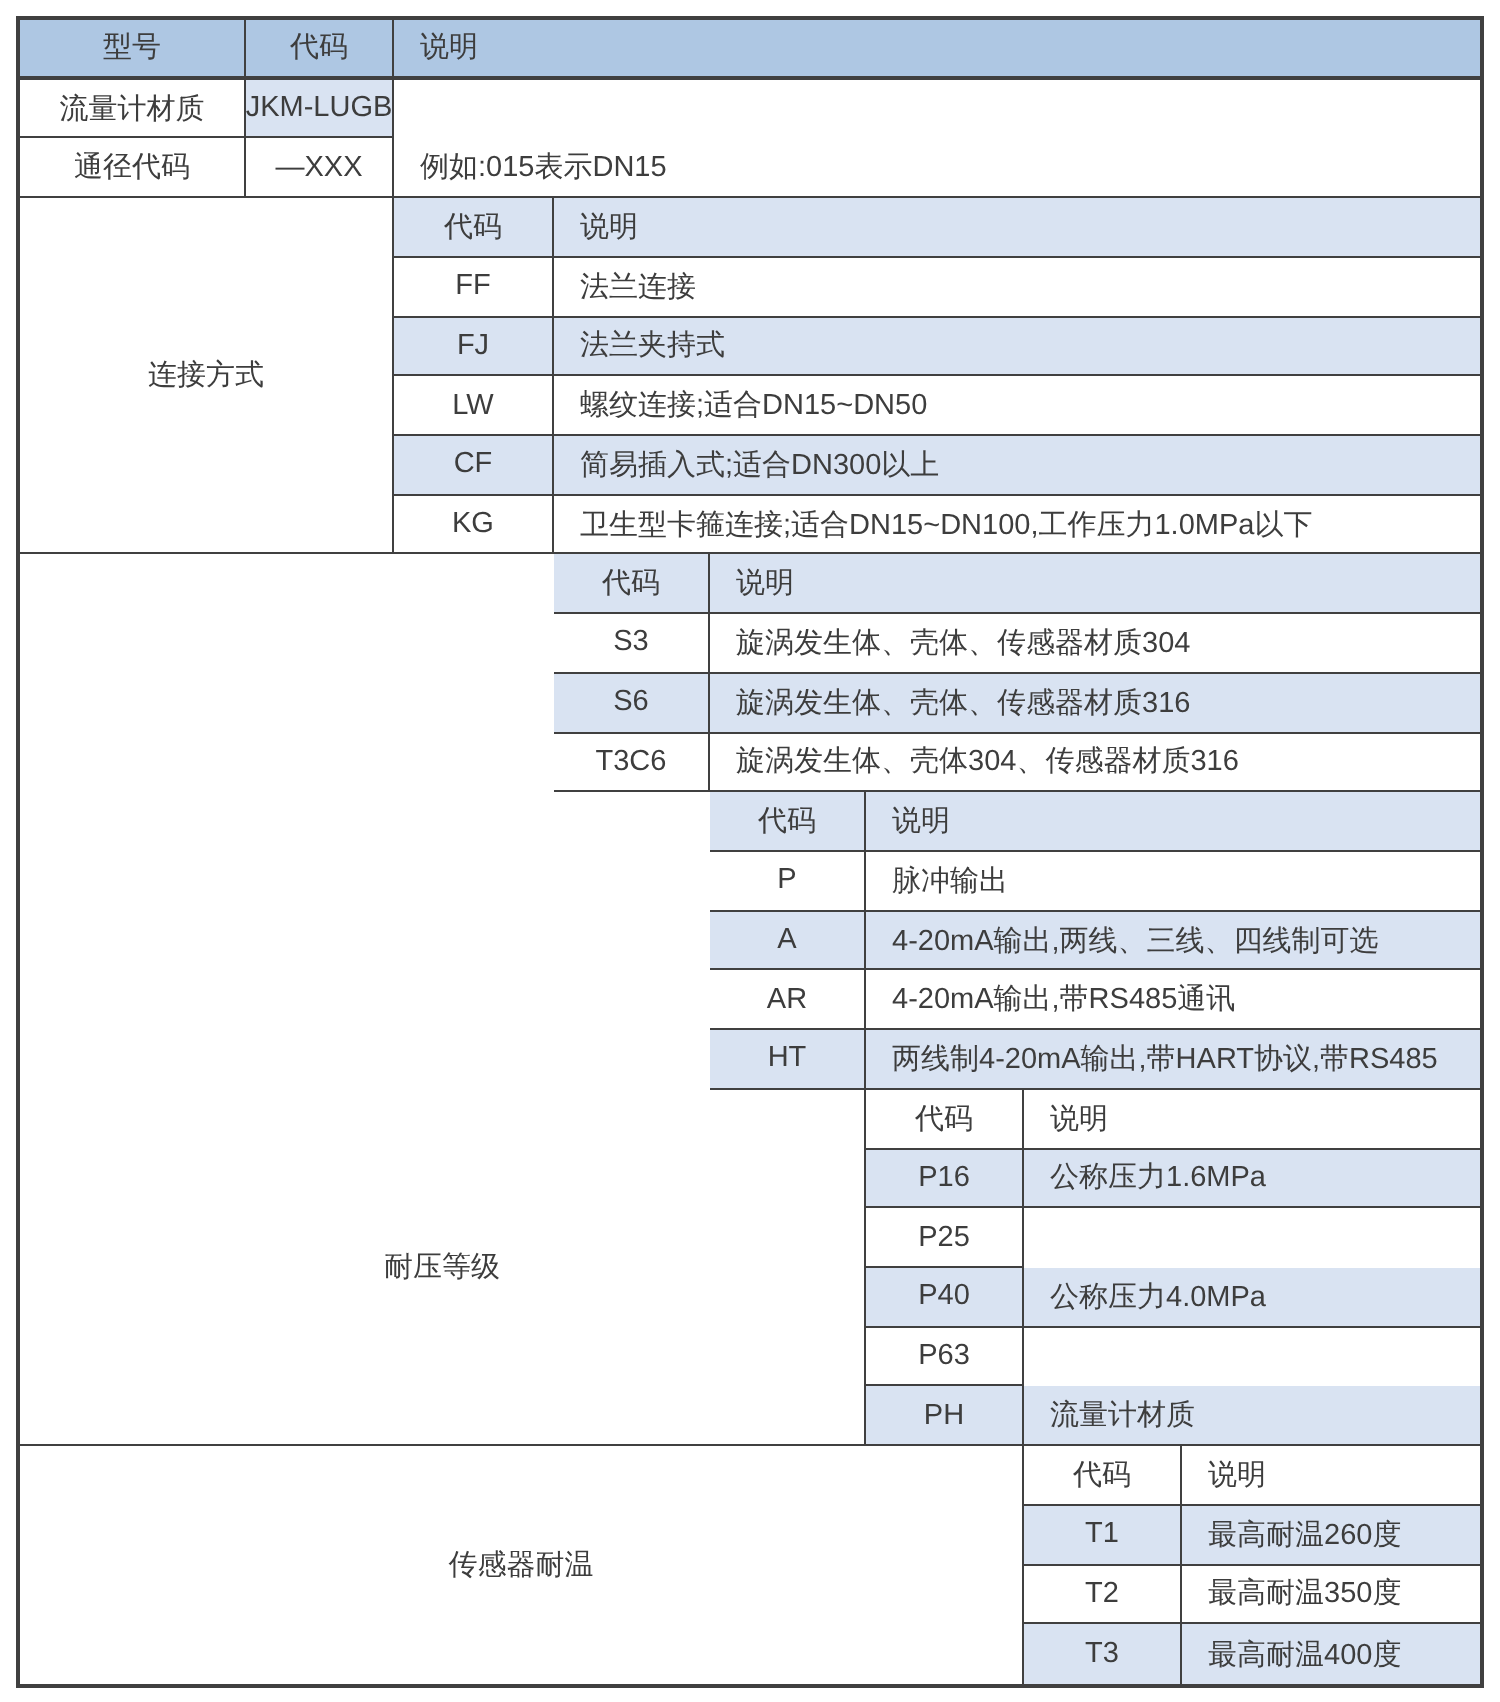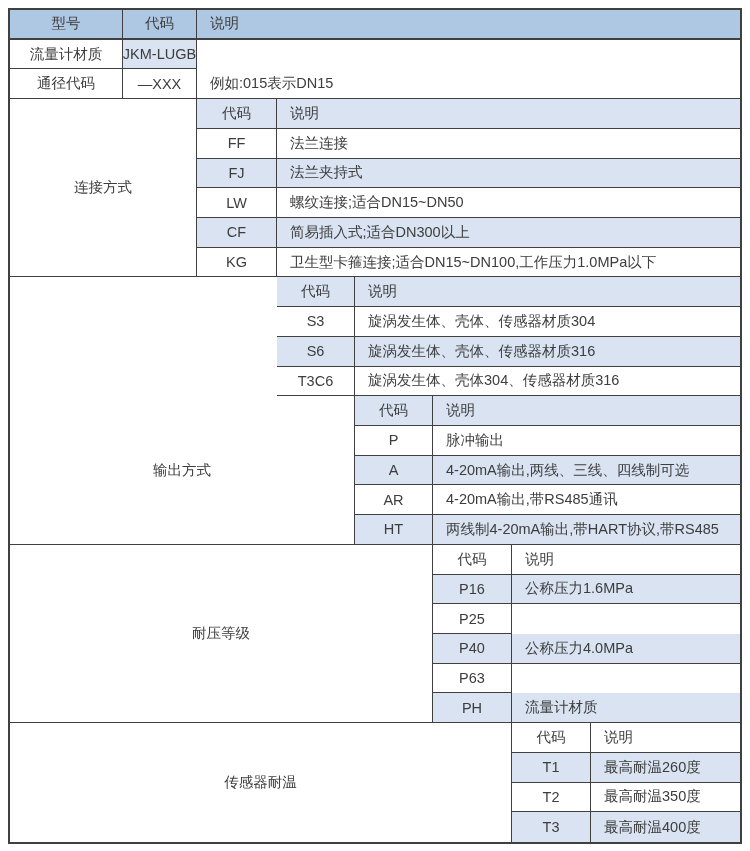--- a/index.html
+++ b/index.html
@@ -68,21 +68,20 @@
 
   <div class="c ctr blue" style="grid-row:10;grid-column:4/5">代码</div>
   <div class="c lft blue nr" style="grid-row:10;grid-column:5/9">说明</div>
   <div class="c ctr" style="grid-row:11;grid-column:4/5">S3</div>
   <div class="c lft nr" style="grid-row:11;grid-column:5/9">旋涡发生体、壳体、传感器材质304</div>
   <div class="c ctr blue" style="grid-row:12;grid-column:4/5">S6</div>
   <div class="c lft blue nr" style="grid-row:12;grid-column:5/9">旋涡发生体、壳体、传感器材质316</div>
   <div class="c ctr" style="grid-row:13;grid-column:4/5">T3C6</div>
   <div class="c lft nr" style="grid-row:13;grid-column:5/9">旋涡发生体、壳体304、传感器材质316</div>
 
-  <div class="c ctr" style="grid-row:14/19;grid-column:1/5">输出方式</div>
   <div class="c ctr blue" style="grid-row:14;grid-column:5/6">代码</div>
   <div class="c lft blue nr" style="grid-row:14;grid-column:6/9">说明</div>
   <div class="c ctr" style="grid-row:15;grid-column:5/6">P</div>
   <div class="c lft nr" style="grid-row:15;grid-column:6/9">脉冲输出</div>
   <div class="c ctr blue" style="grid-row:16;grid-column:5/6">A</div>
   <div class="c lft blue nr" style="grid-row:16;grid-column:6/9">4-20mA输出,两线、三线、四线制可选</div>
   <div class="c ctr" style="grid-row:17;grid-column:5/6">AR</div>
   <div class="c lft nr" style="grid-row:17;grid-column:6/9">4-20mA输出,带RS485通讯</div>
   <div class="c ctr blue" style="grid-row:18;grid-column:5/6">HT</div>
   <div class="c lft blue nr" style="grid-row:18;grid-column:6/9">两线制4-20mA输出,带HART协议,带RS485</div>

